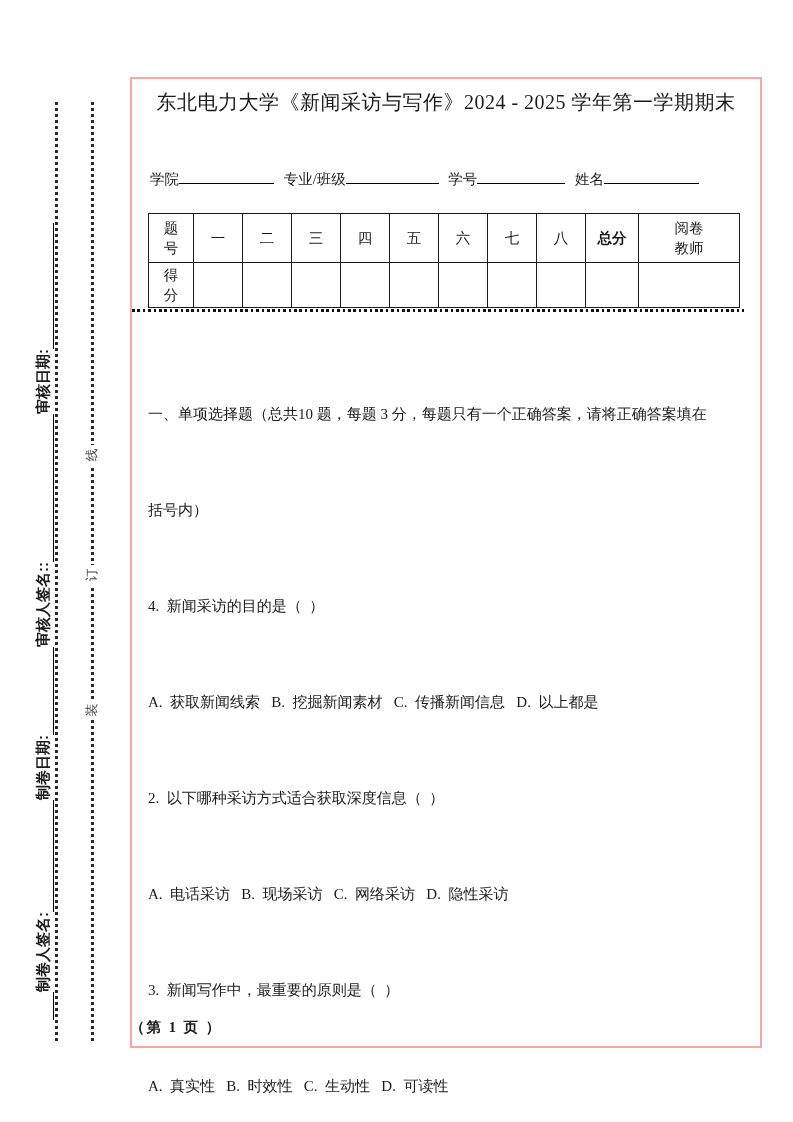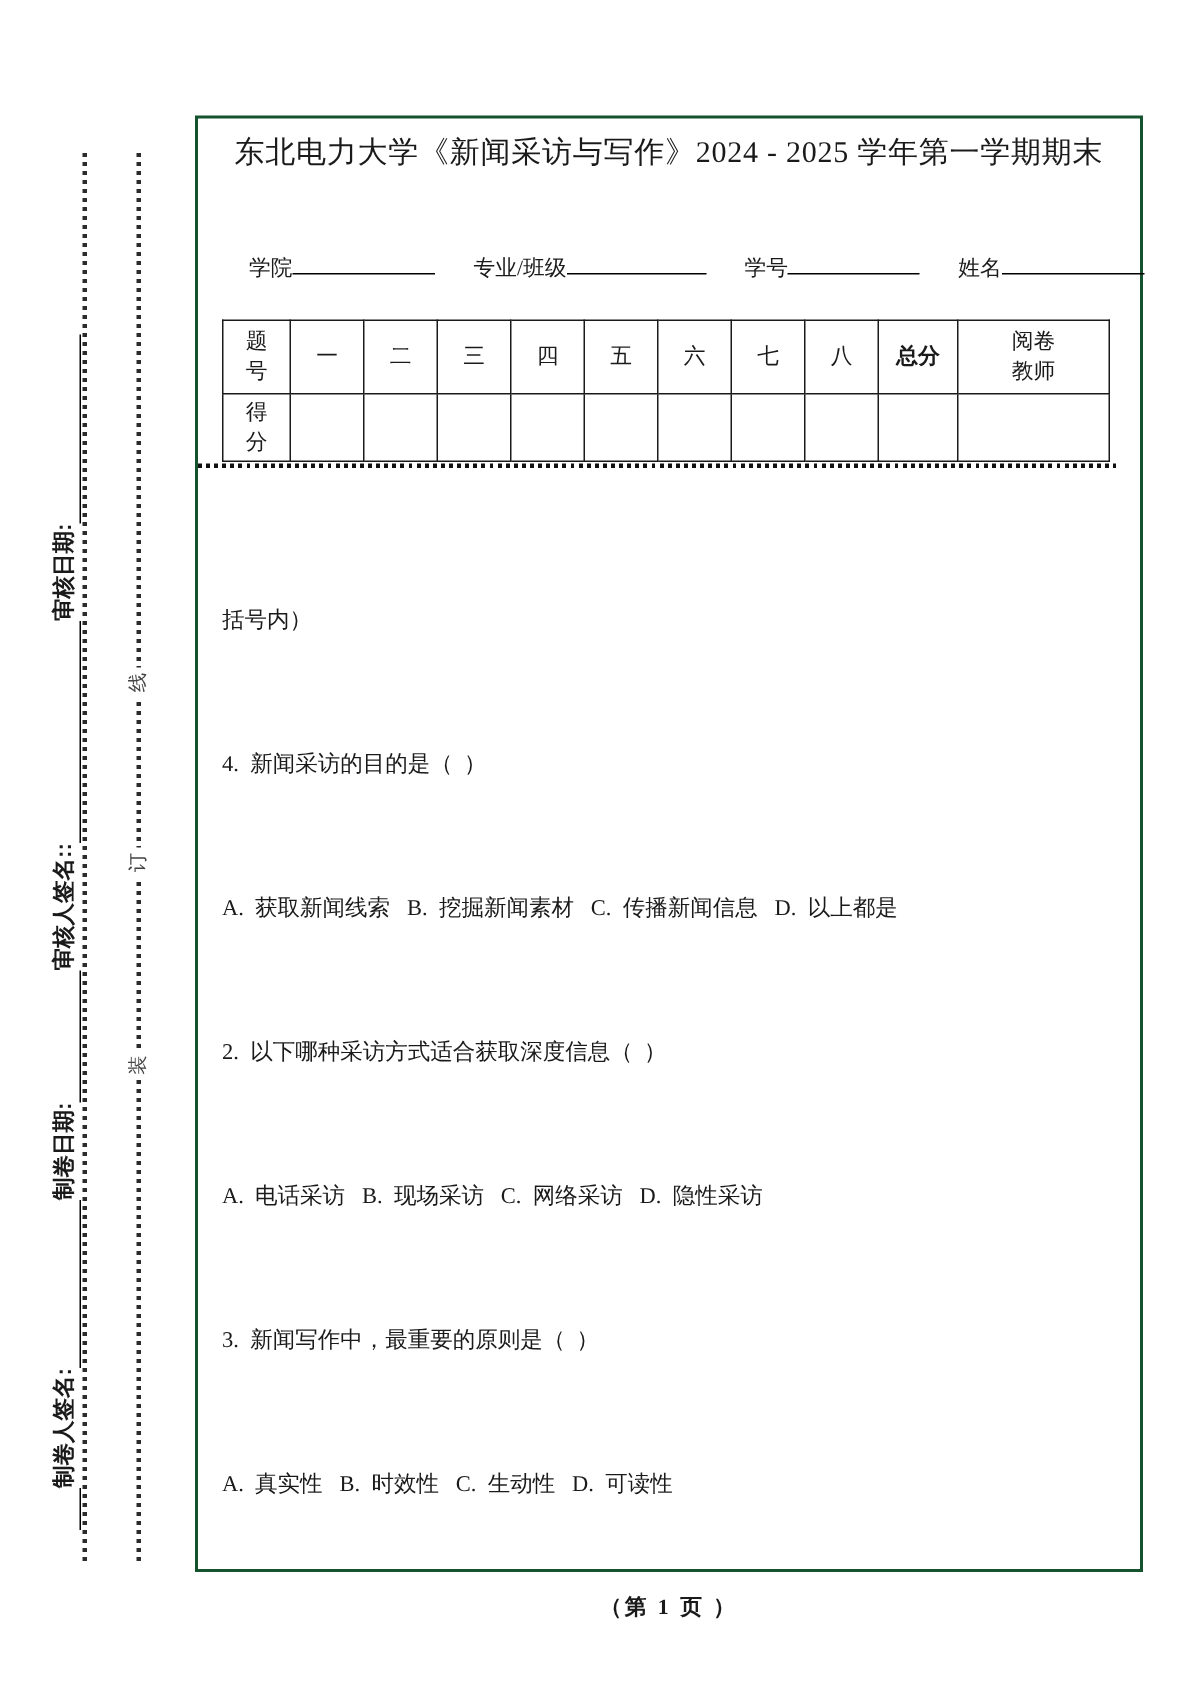--- a/index.html
+++ b/index.html
@@ -28,35 +28,35 @@
     font-family:"Liberation Sans","DejaVu Sans",sans-serif;
     font-weight:bold;font-size:15px;white-space:nowrap;
   }
   .sidebar-rot .lbl{display:inline-block;line-height:22px;}
   .sidebar-rot .blank{
     display:inline-block;height:16px;border-bottom:1.6px solid #000;
   }
   
   .paper-box{
     position:absolute;left:130px;top:77px;width:632px;height:971px;
-    border:2px solid #14532d;background:#fff;box-sizing:border-box;
+    border:2px solid #fca5a5;background:#fff;box-sizing:border-box;
   }
   .title-l1{
     position:absolute;left:0;top:7px;width:628px;text-align:center;
     font-size:20px;line-height:32px;letter-spacing:.5px;
   }
   .title-l2{
     position:absolute;left:0;top:48px;width:628px;text-align:center;
     font-size:20px;line-height:32px;letter-spacing:2px;
   }
   .info-row{
     position:absolute;left:16px;top:88px;width:600px;font-size:14.5px;
     line-height:24px;white-space:nowrap;
   }
-  .info-row .fl{margin-left:18px;}
+  .info-row .fl{margin-left:2px;}
   .info-row .fb{
     display:inline-block;height:15px;border-bottom:1.4px solid #000;
     margin-right:4px;
   }
   
   table.score{
     position:absolute;left:16px;top:134px;border-collapse:collapse;
     table-layout:fixed;font-size:14.5px;
   }
   table.score td{
@@ -73,21 +73,21 @@
     position:absolute;left:0;top:230px;width:612px;height:3px;
     background:repeating-linear-gradient(to right,#101010 0 2.6px,transparent 2.6px 5.4px);
   }
   
   .content{
     position:absolute;left:16px;top:255px;width:596px;
     font-size:15px;line-height:32px;white-space:pre-wrap;
   }
   .content div{margin:0;}
   .page-footer{
-    position:absolute;left:130px;top:1062px;width:632px;text-align:center;
+    position:absolute;left:130px;top:1018px;width:632px;
     font-size:14.5px;font-weight:bold;letter-spacing:2px;
   }
 </style>
 </head>
 <body>
 
 <div class="v-dotted" id="dotline-left"></div>
 <div class="v-dotted" id="dotline-right"></div>
 
 <span class="binding-char" style="top:445px;">线</span>
@@ -147,20 +147,21 @@
       <td class="c-num"></td>
       <td class="c-total"></td>
       <td class="c-grader"></td>
     </tr>
   </tbody>
     </table>
 
   <div class="h-dotted"></div>
 
   <div class="content">
+    <div>一、单项选择题（总共10 题，每题 3 分，每题只有一个正确答案，请将正确答案填在</div>
     <div>括号内）</div>
     <div>4.  新闻采访的目的是（  ）</div>
     <div>A.  获取新闻线索   B.  挖掘新闻素材   C.  传播新闻信息   D.  以上都是</div>
     <div>2.  以下哪种采访方式适合获取深度信息（  ）</div>
     <div>A.  电话采访   B.  现场采访   C.  网络采访   D.  隐性采访</div>
     <div>3.  新闻写作中，最重要的原则是（  ）</div>
     <div>A.  真实性   B.  时效性   C.  生动性   D.  可读性</div>
     
     
     

